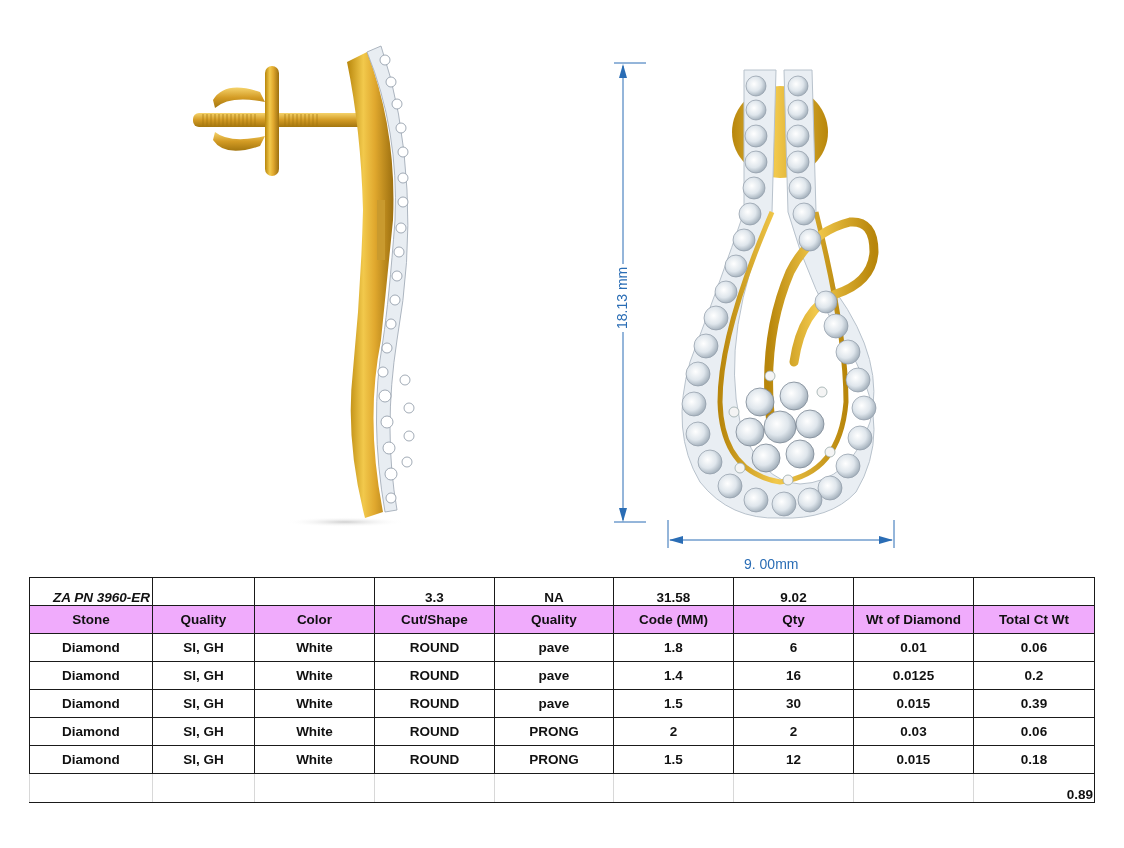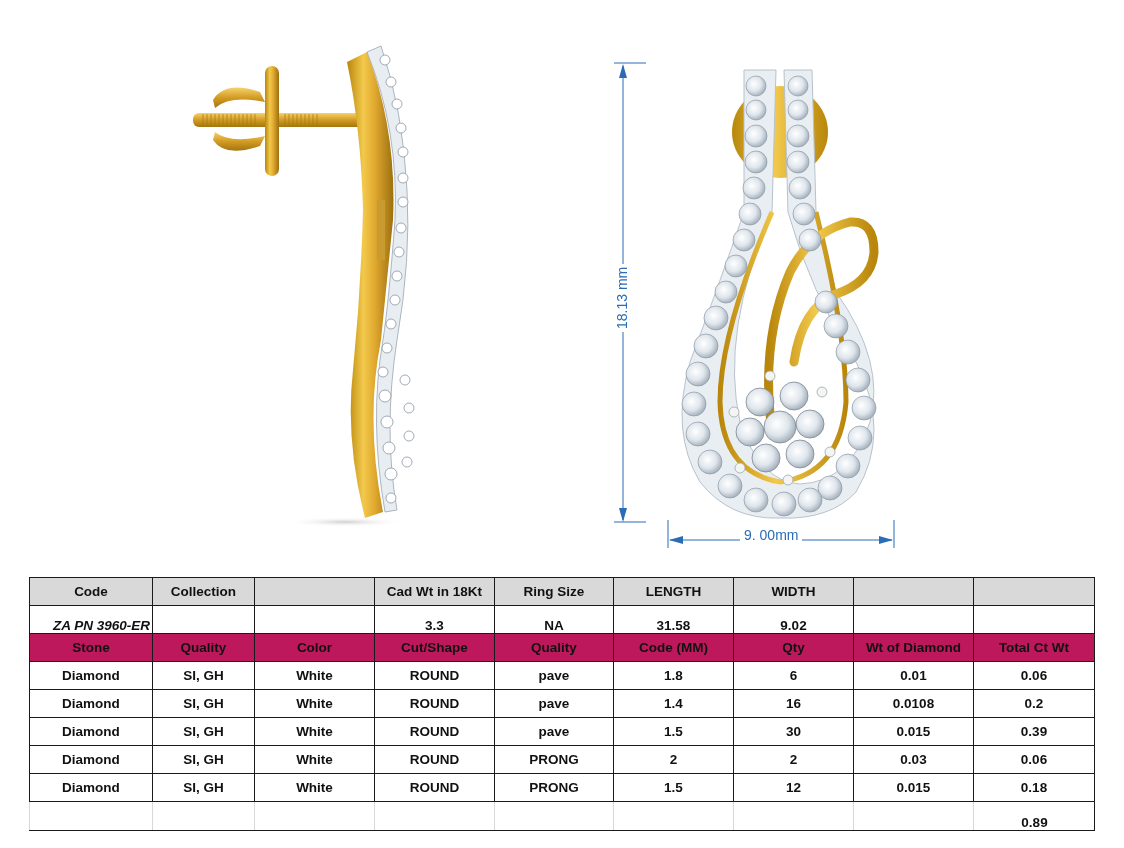--- a/index.html
+++ b/index.html
@@ -3,29 +3,29 @@
 <meta charset="utf-8">
 <style>
   html, body { margin: 0; padding: 0; background: #ffffff; }
   body { width: 1124px; height: 848px; position: relative; overflow: hidden; font-family: "Liberation Sans", sans-serif; }
   .product-view { position: absolute; left: 0; top: 0; width: 1124px; height: 570px; }
   .side-view { position: absolute; left: 185px; top: 40px; width: 260px; height: 490px; }
   .front-view { position: absolute; left: 660px; top: 62px; width: 240px; height: 462px; }
   .dim-v { position: absolute; left: 606px; top: 62px; width: 40px; height: 462px; }
   .dim-h { position: absolute; left: 664px; top: 520px; width: 236px; height: 40px; }
   .dim-label-v { position: absolute; left: 614px; top: 300px; transform: rotate(-90deg); transform-origin: left top; color: #2a6db5; font-size: 14px; white-space: nowrap; background: #fff; padding: 0 3px; }
-  .dim-label-h { position: absolute; left: 740px; top: 527px; color: #2a6db5; font-size: 14px; background: #fff; padding: 0 4px; white-space: nowrap; }
+  .dim-label-h { position: absolute; left: 740px; top: 556px; color: #2a6db5; font-size: 14px; background: #fff; padding: 0 4px; white-space: nowrap; }
   table.spec { position: absolute; left: 29px; top: 577px; border-collapse: collapse; table-layout: fixed; font-family: "Liberation Sans", sans-serif; font-size: 13.5px; font-weight: bold; color: #111; }
   table.spec td { border: 1.5px solid #1a1a1a; height: 27px; padding: 0 2px; text-align: center; vertical-align: middle; overflow: hidden; white-space: nowrap; }
   tr.hdr-grey td { background: #d9d9d9; }
-  tr.hdr-cream td { background: #be185d; }
+  tr.hdr-cream td { background: #f0abfc; }
   tr.code-row td { vertical-align: bottom; }
   tr.code-row td.code-cell { text-align: right; padding-left: 2px; font-style: italic; }
   tr.total-row td { border-left: 1px solid #d8d8d8; border-right: 1px solid #d8d8d8; border-top: 1.5px solid #1a1a1a; border-bottom: 1.5px solid #1a1a1a; height: 28px; }
-  tr.total-row td.total-val { text-align: center; vertical-align: bottom; padding-right: 1px; border-right: 1.5px solid #1a1a1a; }
+  tr.total-row td.total-val { text-align: right; vertical-align: bottom; padding-right: 1px; border-right: 1.5px solid #1a1a1a; }
   tr.total-row td:first-child { border-left: 1px solid #d8d8d8; }
 </style>
 </head>
 <body>
 
 <div class="product-view">
 
   <svg class="side-view" viewBox="0 0 260 490" xmlns="http://www.w3.org/2000/svg">
     <defs>
       <linearGradient id="goldV" x1="0" y1="0" x2="1" y2="0">
@@ -212,31 +212,20 @@
       <col style="width:102px">
       <col style="width:120px">
       <col style="width:120px">
       <col style="width:119px">
       <col style="width:120px">
       <col style="width:120px">
       <col style="width:120px">
       <col style="width:121px">
   </colgroup>
   <tbody>
-      <tr class="hdr-grey">
-    <td>Code</td>
-    <td>Collection</td>
-    <td></td>
-    <td>Cad Wt in 18Kt</td>
-    <td>Ring Size</td>
-    <td>LENGTH</td>
-    <td>WIDTH</td>
-    <td></td>
-    <td></td>
-  </tr>
   <tr class="code-row">
     <td class="code-cell">ZA PN 3960-ER</td>
     <td></td>
     <td></td>
     <td>3.3</td>
     <td>NA</td>
     <td>31.58</td>
     <td>9.02</td>
     <td></td>
     <td></td>
@@ -264,21 +253,21 @@
     <td>0.06</td>
   </tr>
   <tr>
     <td>Diamond</td>
     <td>SI, GH</td>
     <td>White</td>
     <td>ROUND</td>
     <td>pave</td>
     <td>1.4</td>
     <td>16</td>
-    <td>0.0108</td>
+    <td>0.0125</td>
     <td>0.2</td>
   </tr>
   <tr>
     <td>Diamond</td>
     <td>SI, GH</td>
     <td>White</td>
     <td>ROUND</td>
     <td>pave</td>
     <td>1.5</td>
     <td>30</td>

